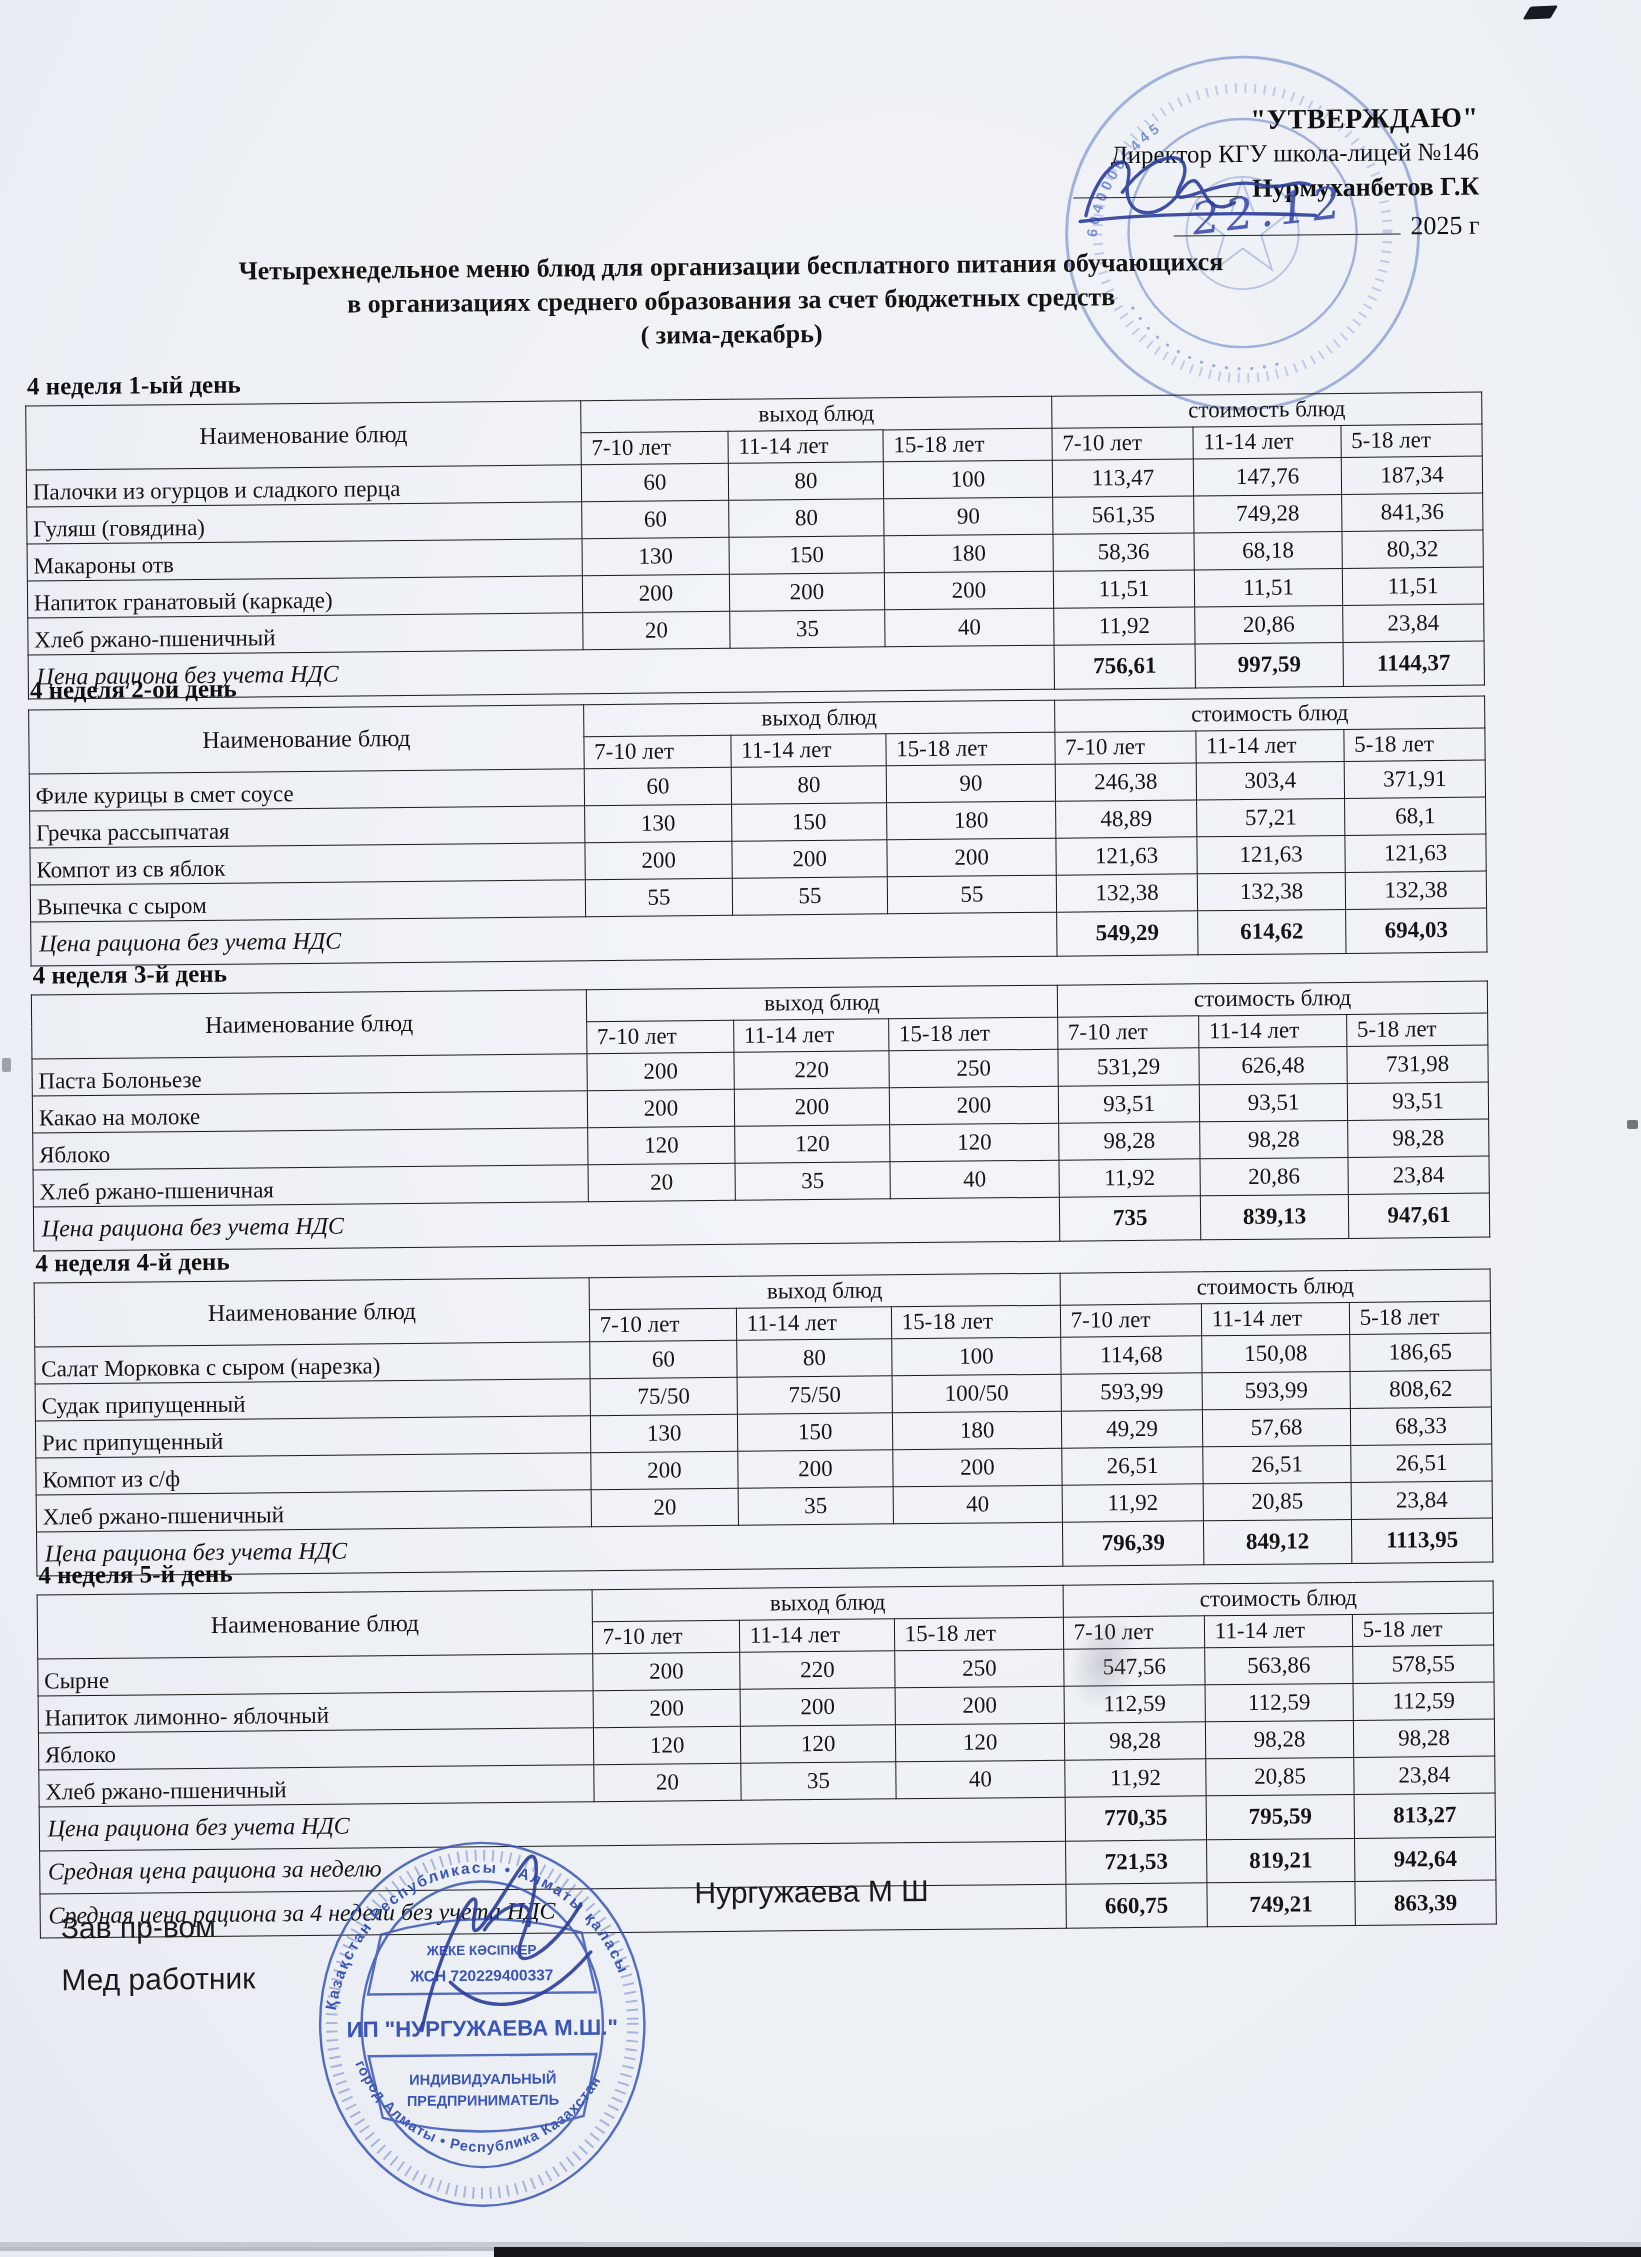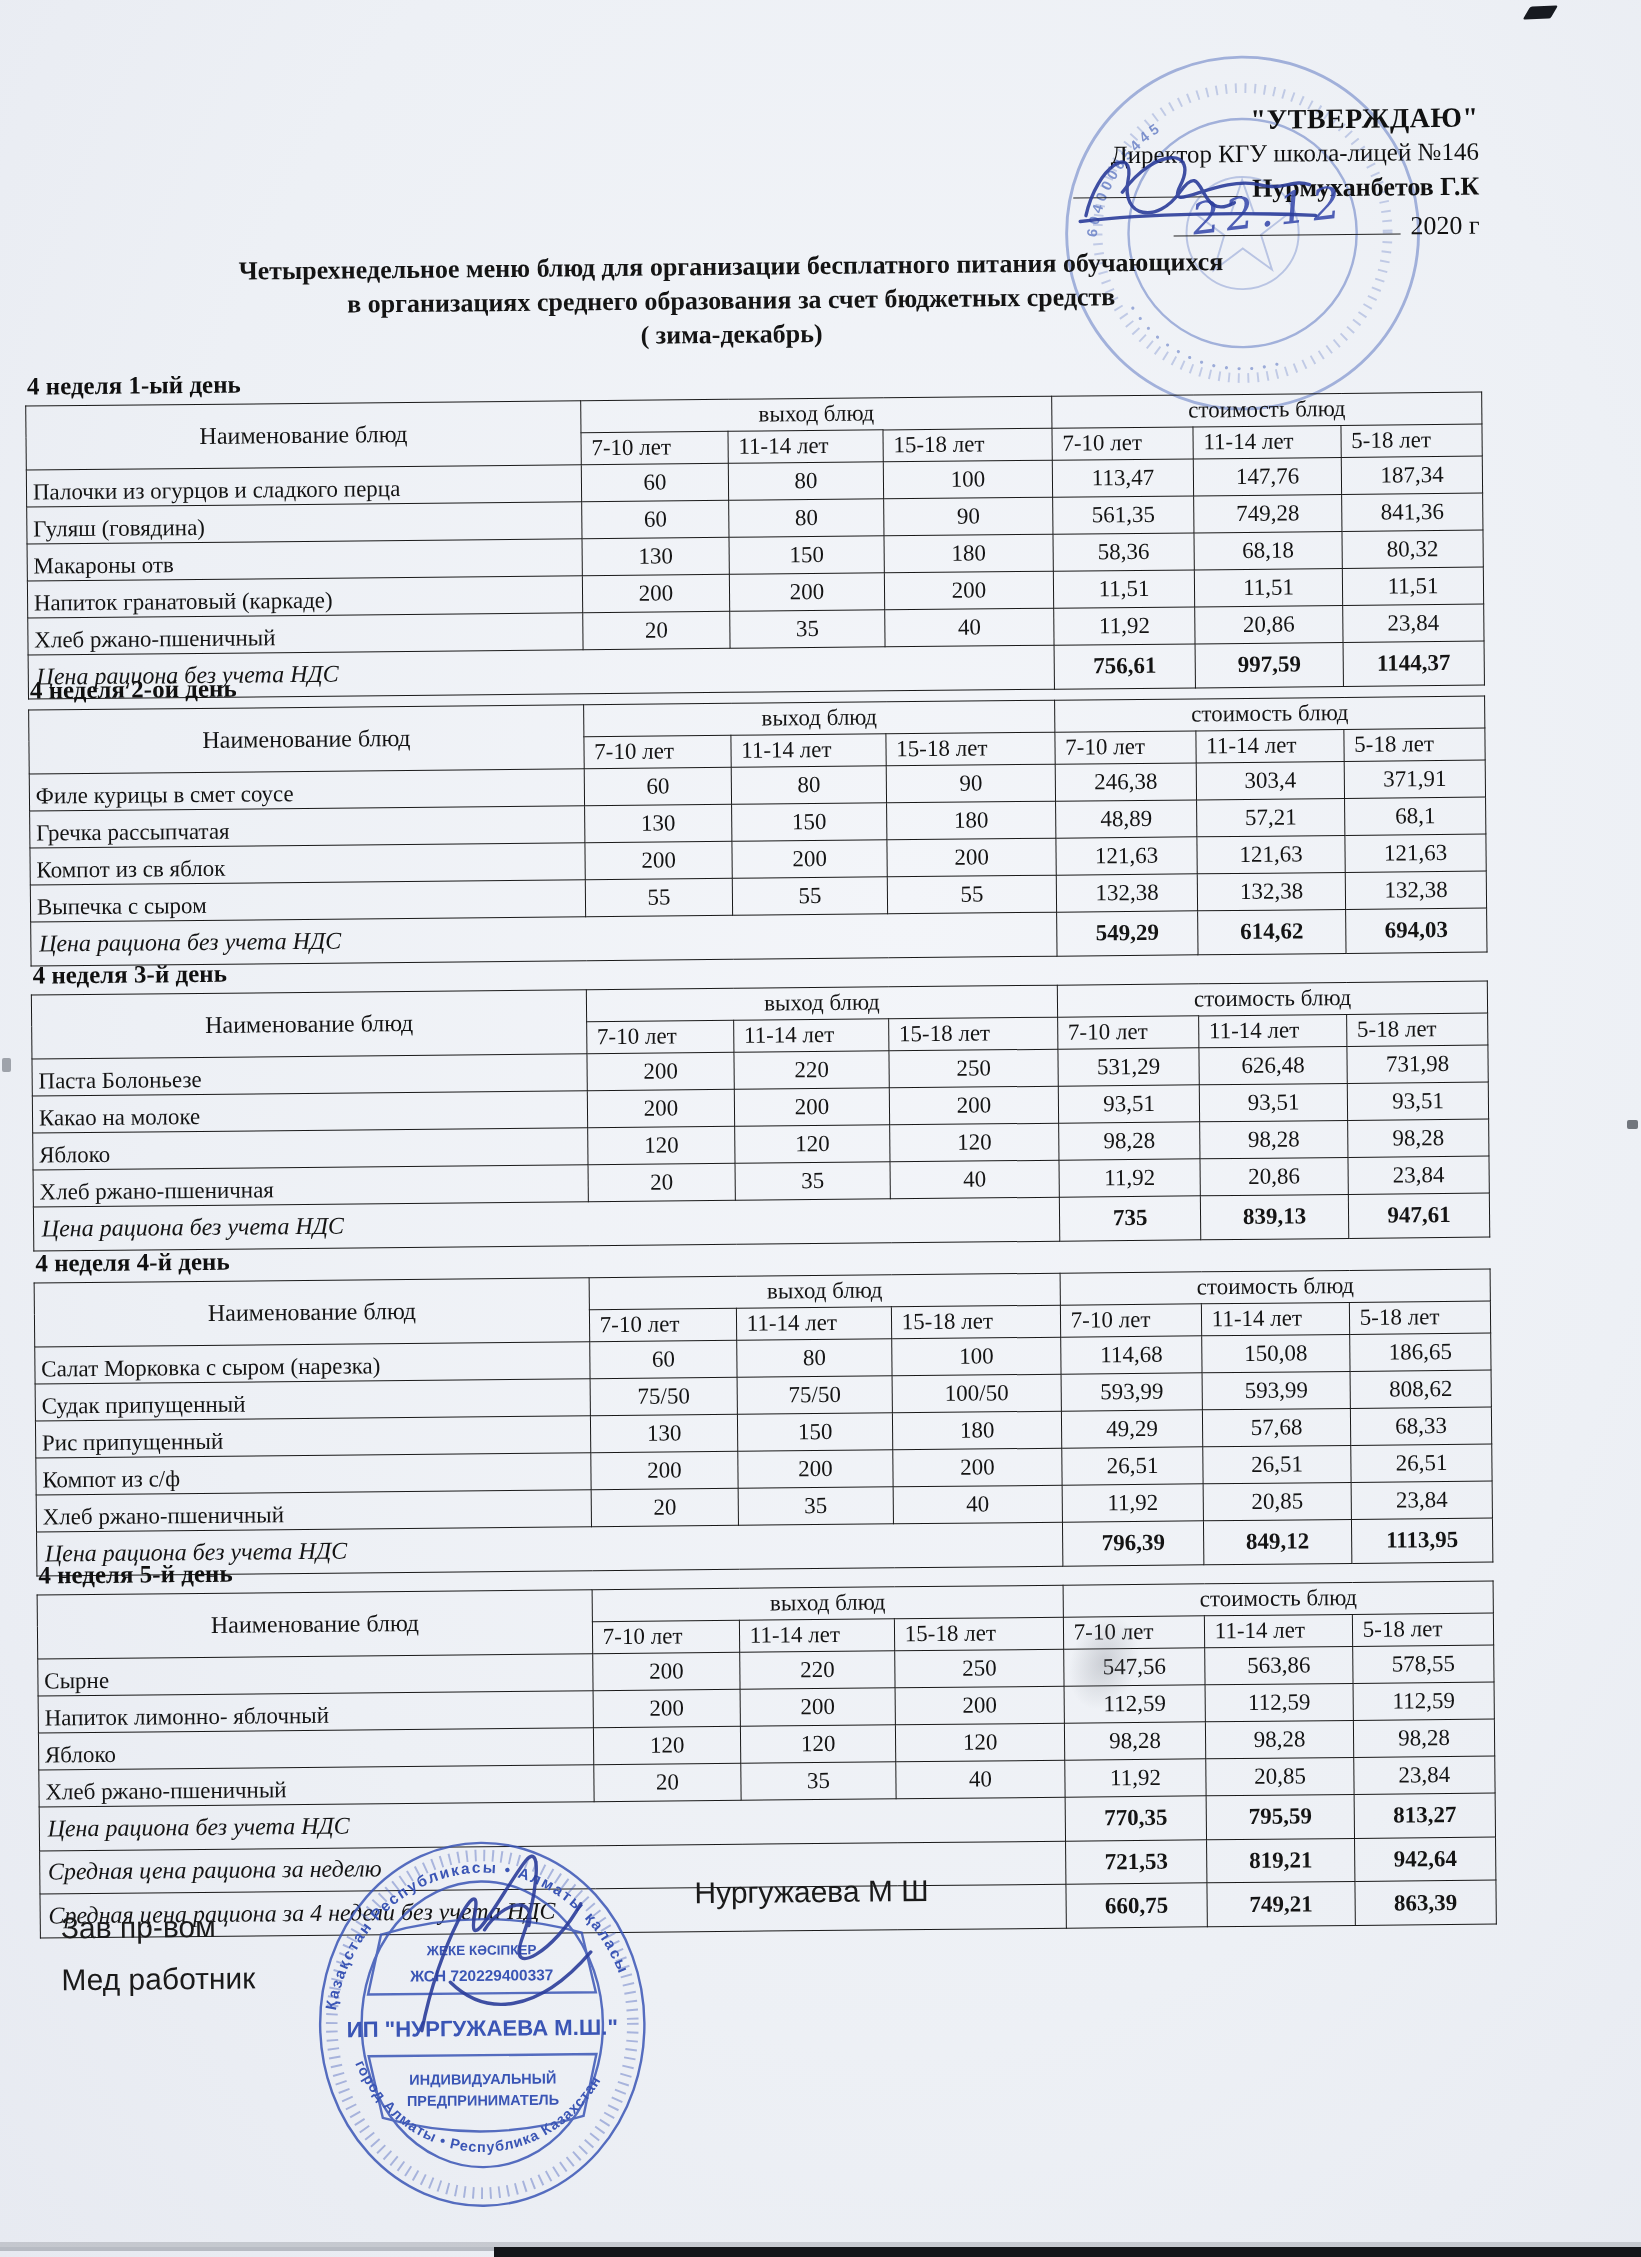--- a/index.html
+++ b/index.html
@@ -90,21 +90,21 @@
       </text>
     </svg>
 
     <div class="approval">
       <div class="approve-label">"УТВЕРЖДАЮ"</div>
       <div class="director-line">Директор КГУ школа-лицей №146</div>
       <div class="name-row">
         <span class="sign-underline"></span><span>Нурмуханбетов Г.К</span>
       </div>
       <div class="date-row">
-        <span class="date-underline"><span class="handwritten-date">22.12</span></span><span>2020 г</span>
+        <span class="date-underline"><span class="handwritten-date">22.12</span></span><span>2025 г</span>
       </div>
     </div>
 
     <svg class="header-signature" width="328" height="126" viewBox="0 0 340 130">
       <g fill="none" stroke="#2c3d9b" stroke-width="3.5" stroke-linecap="round" opacity="0.9">
         <path d="M14,86 C 26,34 66,12 58,50 C 50,88 88,96 112,62 C 140,24 128,96 168,74"></path>
         <path d="M52,62 C 88,14 132,18 112,56 C 96,88 150,44 196,56 C 220,62 228,50 246,56"></path>
         <path d="M8,92 C 80,84 180,84 252,88"></path>
       </g>
     </svg>

